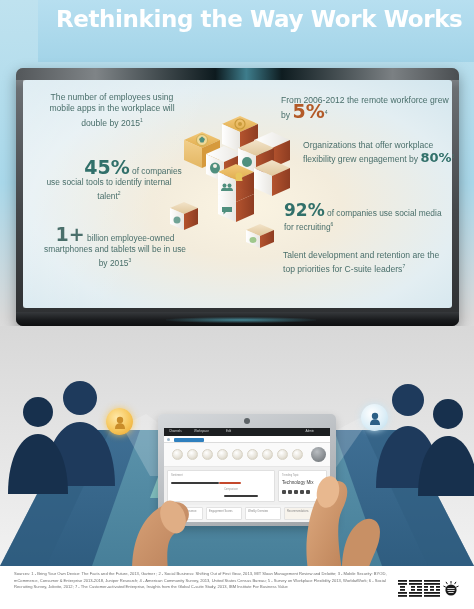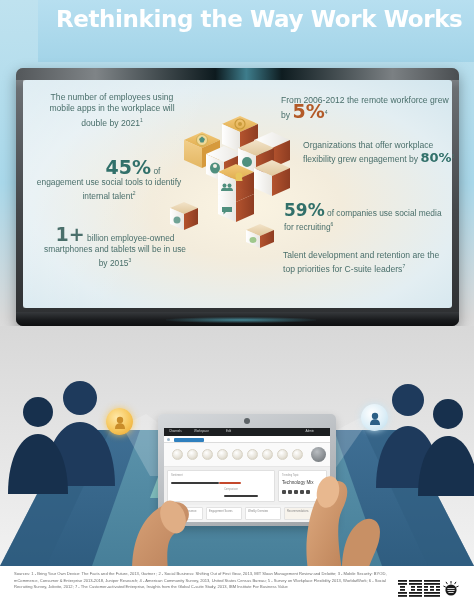--- a/index.html
+++ b/index.html
@@ -141,41 +141,41 @@
   <div id="monitor">
     <div id="monitor-gloss"></div>
     <div id="screen">
       <div id="screen-sheen"></div>
     </div>
     <div id="monitor-base"></div>
     <div id="monitor-glow"></div>
   </div>
 
   <div id="s1" class="stat">
-    <span>The number of employees using mobile apps in the workplace will double by 2021</span><span class="sup">1</span>
+    <span>The number of employees using mobile apps in the workplace will double by 2015</span><span class="sup">1</span>
   </div>
 
   <div id="s2" class="stat">
-    <span class="big big-green">45%</span><span> of engagement use social tools to identify internal talent</span><span class="sup">2</span>
+    <span class="big big-green">45%</span><span> of companies use social tools to identify internal talent</span><span class="sup">2</span>
   </div>
 
   <div id="s3" class="stat">
     <span class="big">1+</span><span> billion employee-owned smartphones and tablets will be in use by 2015</span><span class="sup">3</span>
   </div>
 
   <div id="s4" class="stat">
     <span>From 2006-2012 the remote workforce grew by </span><span class="big big-orange">5%</span><span class="sup">4</span>
   </div>
 
   <div id="s5" class="stat">
     <span>Organizations that offer workplace flexibility grew engagement by </span><span class="big big-green">80%</span><span class="sup">5</span>
   </div>
 
   <div id="s6" class="stat">
-    <span class="big big-green">59%</span><span> of companies use social media for recruiting</span><span class="sup">6</span>
+    <span class="big big-green">92%</span><span> of companies use social media for recruiting</span><span class="sup">6</span>
   </div>
 
   <div id="s7" class="stat">
     <span>Talent development and retention are the top priorities for C-suite leaders</span><span class="sup">7</span>
   </div>
 
   <svg id="cube" viewBox="0 0 132 152">
     <defs>
       <linearGradient id="gTop" x1="0" y1="0" x2="0" y2="1">
         <stop offset="0" stop-color="#f2e3c9"></stop>

